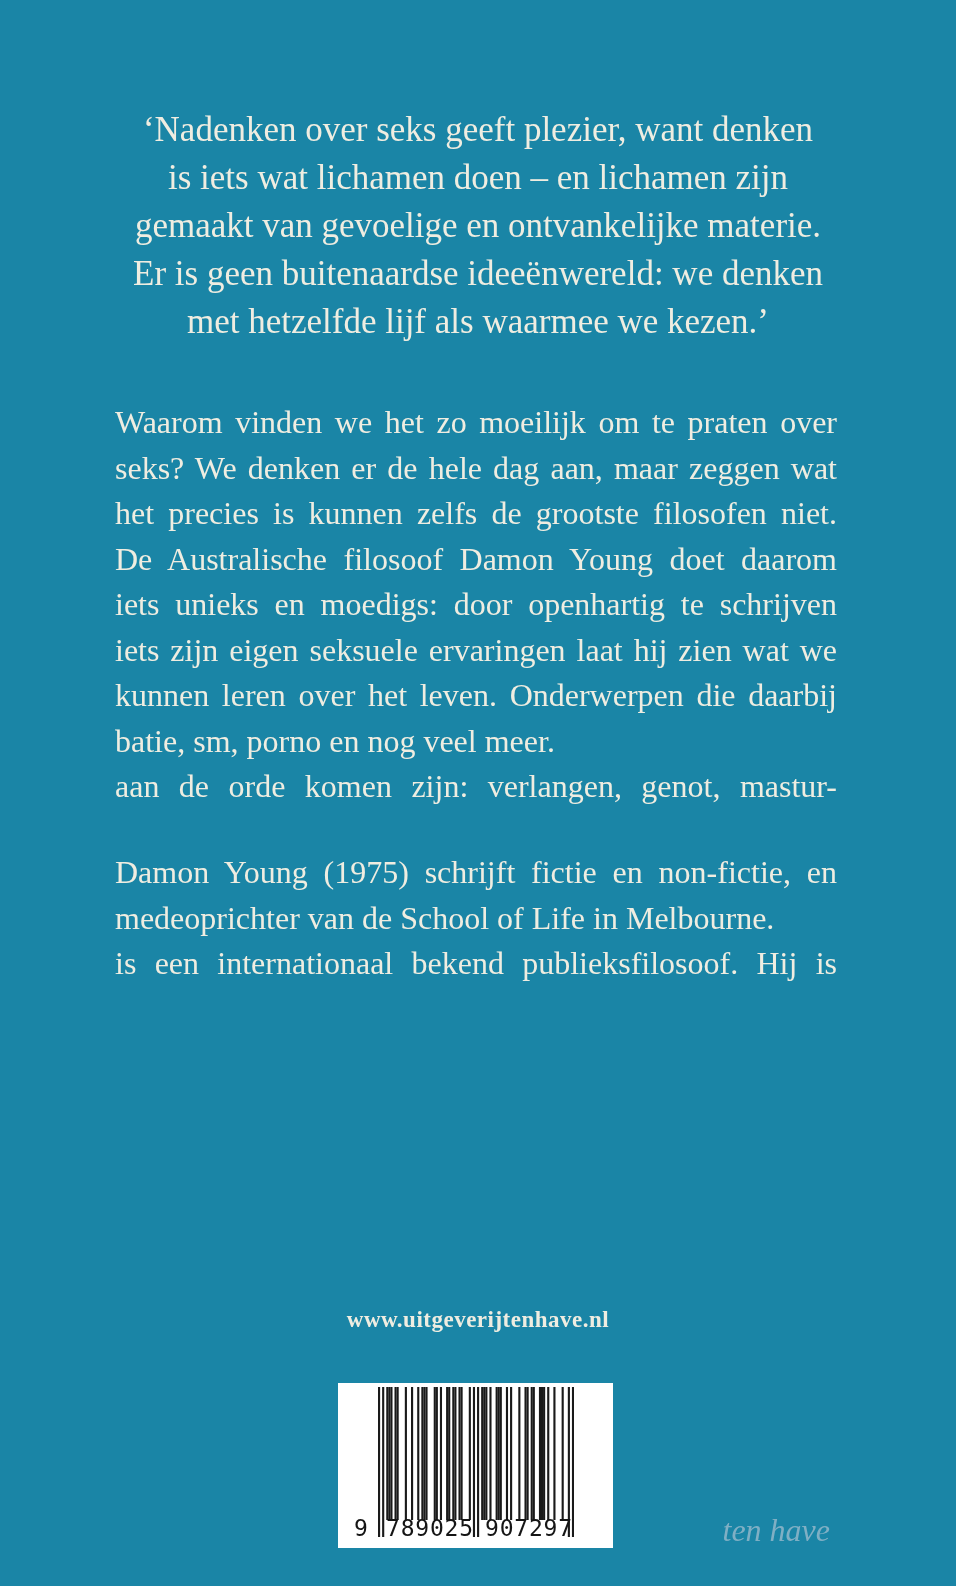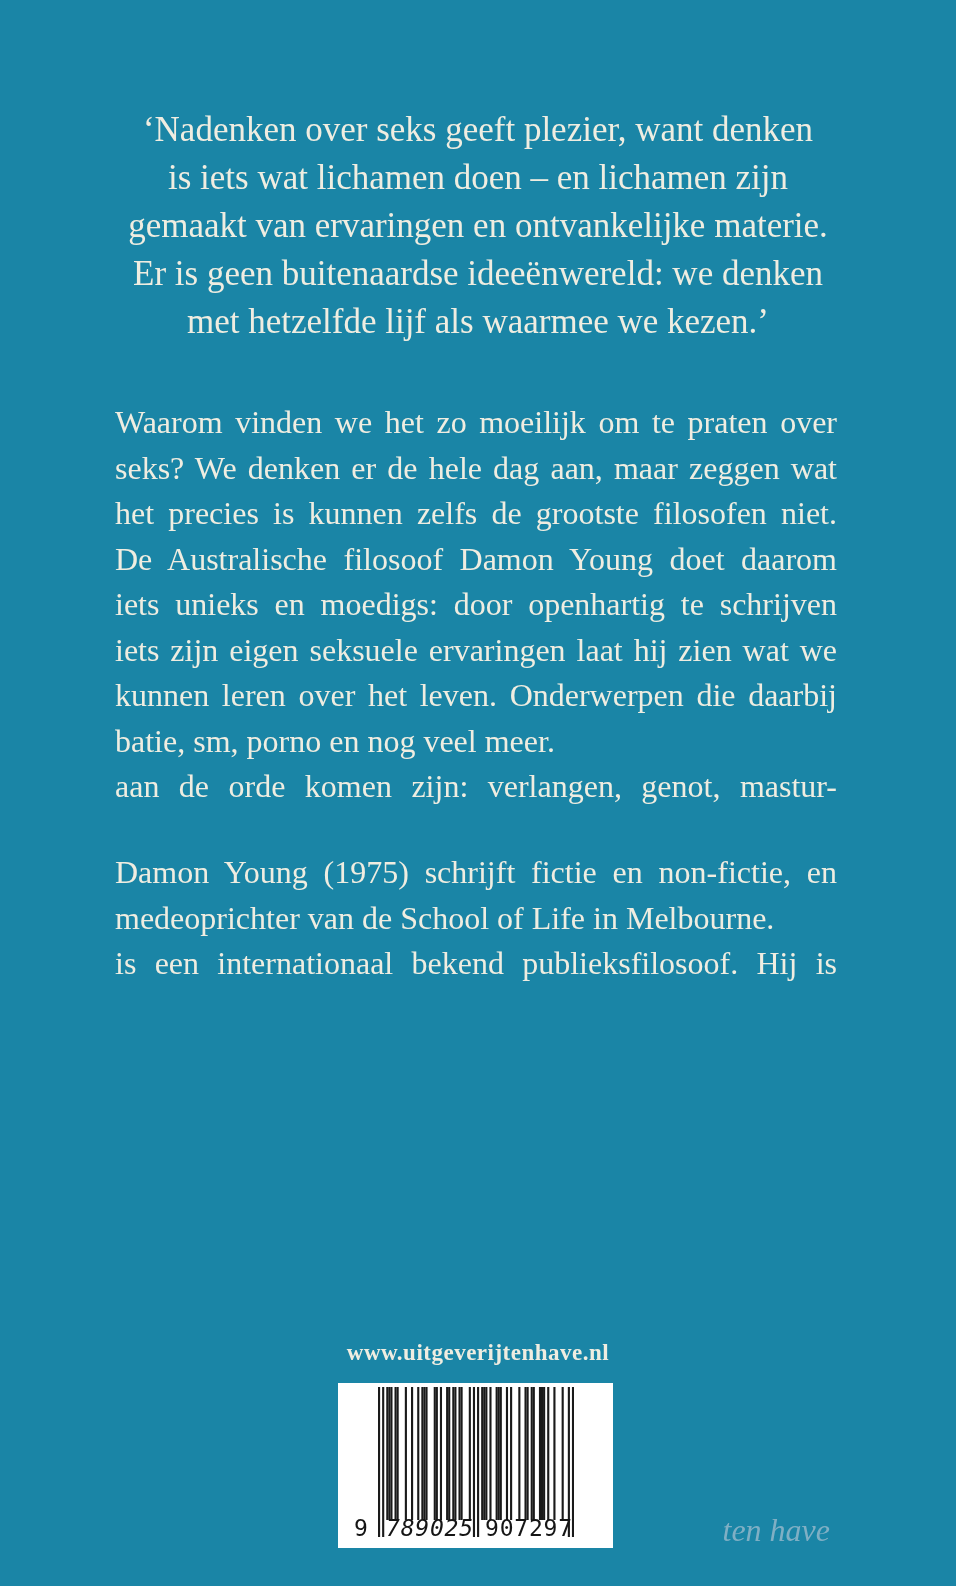--- a/index.html
+++ b/index.html
@@ -37,21 +37,21 @@
     width: 722px;
     font-size: 32px;
     line-height: 45.5px;
     text-align: left;
   }
   .description { top: 400px; }
   .author-bio { top: 850px; }
   .jline { text-align: justify; text-align-last: justify; }
   .website-url {
     position: absolute;
-    top: 1340px;
+    top: 1307px;
     left: 0;
     width: 956px;
     text-align: center;
     font-size: 23px;
     font-weight: bold;
     letter-spacing: 0.5px;
   }
   .barcode-box {
     position: absolute;
     left: 338px;
@@ -75,41 +75,41 @@
     left: 0;
     width: 100%;
     height: 28px;
     color: #151515;
     font-family: "DejaVu Sans Mono", monospace;
     font-size: 23px;
     line-height: 26px;
   }
   .isbn-digits span { position: absolute; top: 0; }
   .isbn-lead { left: 16px; }
-  .isbn-g1 { left: 48px; width: 74px; letter-spacing: 0.8px; font-style: italic; }
+  .isbn-g1 { left: 48px; width: 74px; letter-spacing: 0.8px; }
   .isbn-g2 { left: 147px; width: 86px; letter-spacing: 0.8px; }
   .publisher-logo {
     position: absolute;
     top: 1502px;
     right: 126px;
     font-size: 32px;
     line-height: 56px;
     font-style: italic;
     color: var(--logo);
   }
 </style>
 </head>
 <body>
 
 <div class="cover">
 
   <div class="quote">
       <div class="line">‘Nadenken over seks geeft plezier, want denken</div>
       <div class="line">is iets wat lichamen doen – en lichamen zijn</div>
-      <div class="line">gemaakt van ervaringen en ontvankelijke materie.</div>
+      <div class="line">gemaakt van gevoelige en ontvankelijke materie.</div>
       <div class="line">Er is geen buitenaardse ideeënwereld: we denken</div>
       <div class="line">met hetzelfde lijf als waarmee we kezen.’</div>
     </div>
 
   <div class="body-text description">
       <div class="line jline">Waarom vinden we het zo moeilijk om te praten over</div>
       <div class="line jline">seks? We denken er de hele dag aan, maar zeggen wat</div>
       <div class="line jline">het precies is kunnen zelfs de grootste filosofen niet.</div>
       <div class="line jline">De Australische filosoof Damon Young doet daarom</div>
       <div class="line jline">iets unieks en moedigs: door openhartig te schrijven</div>

